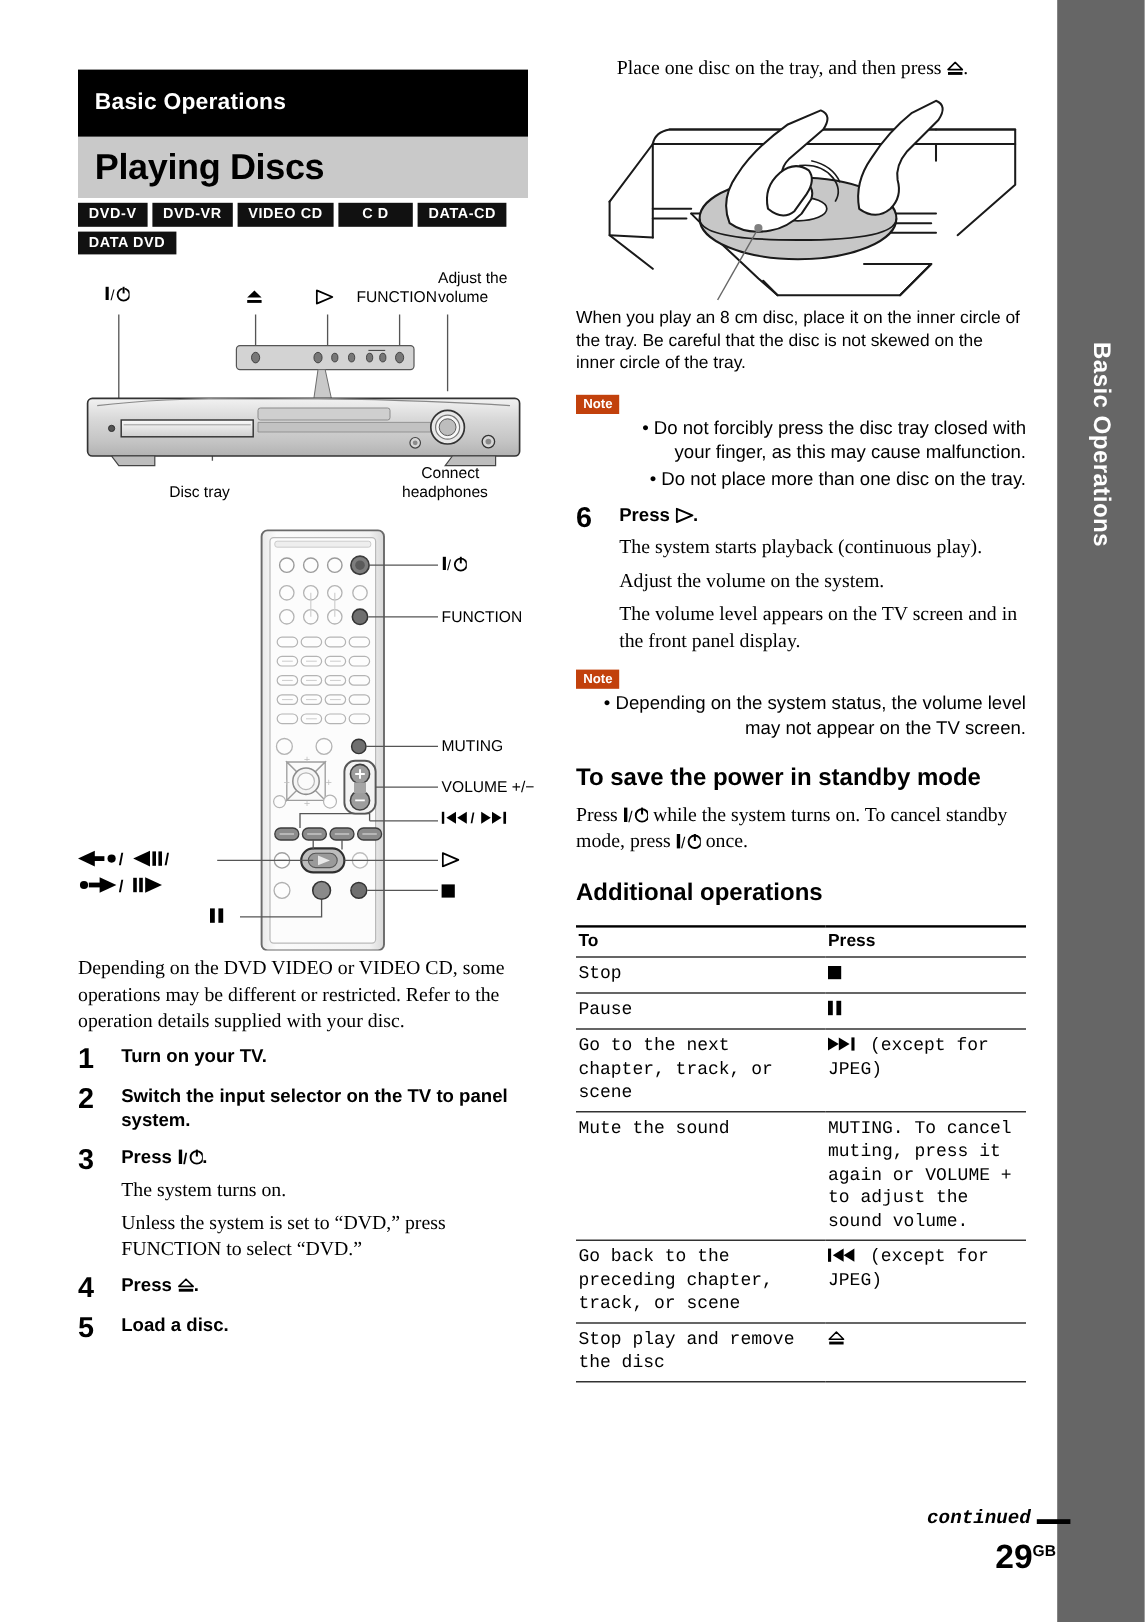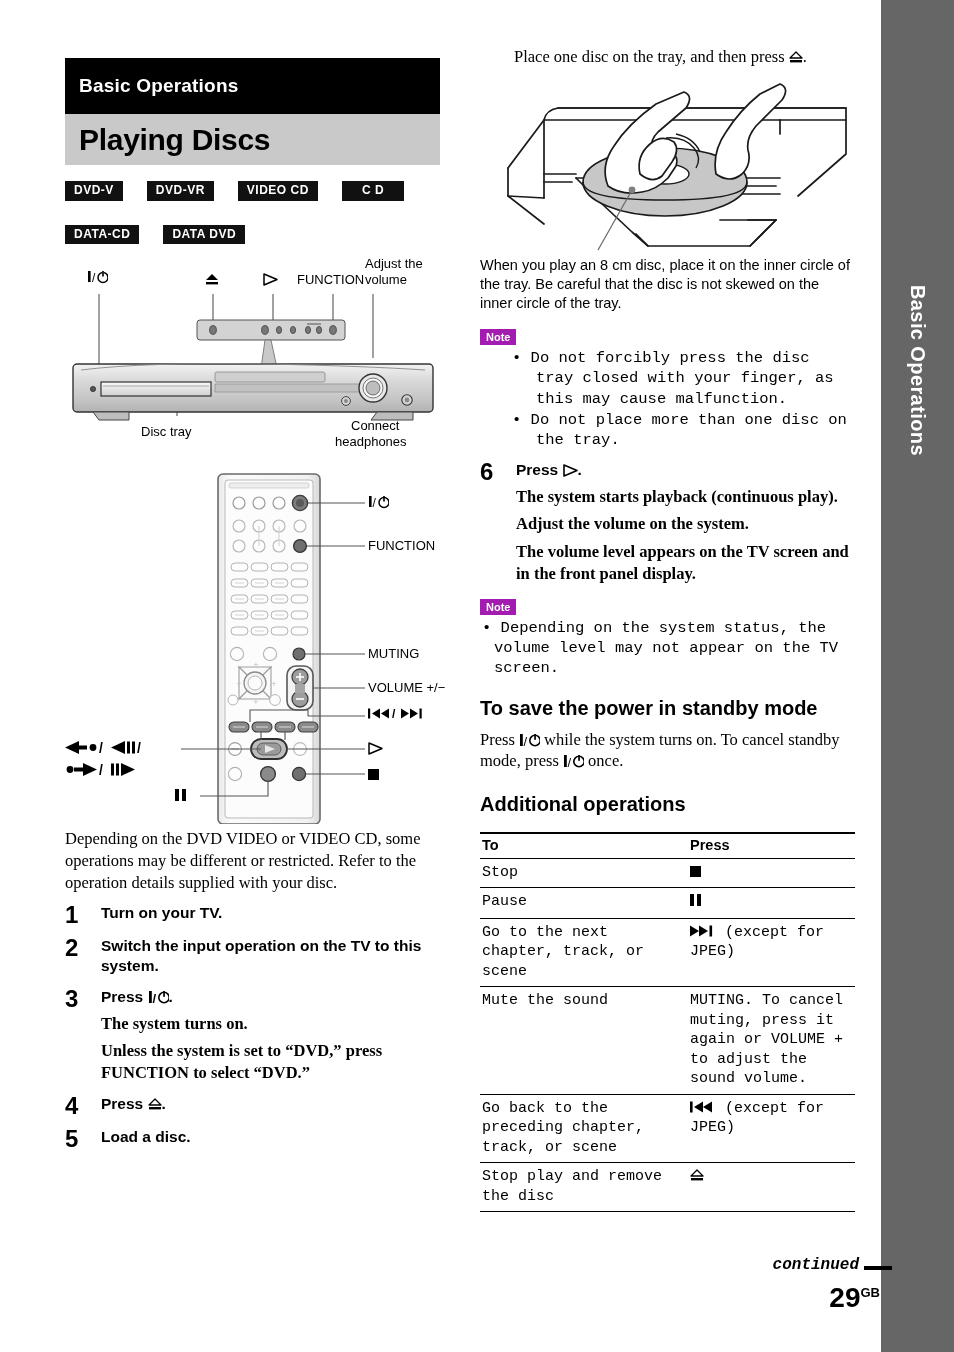--- a/index.html
+++ b/index.html
@@ -23,21 +23,21 @@
   .banner-black{background:#000;color:#fff;height:56px;width:375px;
         display:flex;align-items:center;padding-left:14px;box-sizing:border-box;}
   .banner-black span{font-family:"Liberation Sans",sans-serif;font-weight:bold;
         font-size:19px;letter-spacing:.2px;}
   .banner-gray{background:#c9c9c9;color:#000;height:51px;width:375px;
         display:flex;align-items:center;padding-left:14px;box-sizing:border-box;}
   .banner-gray span{font-family:"Liberation Sans",sans-serif;font-weight:bold;
         font-size:30px;letter-spacing:-.3px;}
 
   
-  .badges{margin-top:16px;display:flex;flex-wrap:wrap;gap:24px;width:360px;}
+  .badges{margin-top:4px;display:flex;flex-wrap:wrap;gap:4px;width:360px;}
   .badge{background:#111;color:#fff;font-family:"Liberation Sans",sans-serif;
         font-weight:bold;font-size:12px;letter-spacing:.5px;
         padding:3px 9px 4px 9px;display:inline-block;line-height:1.05;
         font-stretch:condensed;}
   .badge.w-cd{padding-left:20px;padding-right:20px;}
 
   
   .figure{position:relative;}
   .calloutTxt{font-family:"Liberation Sans",sans-serif;font-size:13px;
         line-height:1.18;color:#000;position:absolute;}
@@ -46,28 +46,28 @@
   .p{font-family:"Liberation Serif",serif;font-size:16.5px;line-height:1.32;
      margin:0 0 6px 0;}
   .steps{margin-top:10px;}
   .step{display:flex;margin-bottom:9px;}
   .step-num{font-family:"Liberation Sans",sans-serif;font-weight:bold;
      font-size:24px;line-height:1;width:36px;flex:0 0 36px;}
   .step-body{flex:1;}
   .step-title{font-family:"Liberation Sans",sans-serif;font-weight:bold;
      font-size:15.5px;line-height:1.27;margin-bottom:2px;}
   .step-sub{font-family:"Liberation Serif",serif;font-size:16.5px;
-     line-height:1.32;margin-top:6px;font-weight:bold;}
-
-  
-  .note-tag{display:inline-block;background:#a21caf;color:#fff;
+     line-height:1.32;margin-top:6px;}
+
+  
+  .note-tag{display:inline-block;background:#c2410c;color:#fff;
      font-family:"Liberation Sans",sans-serif;font-weight:bold;font-size:11px;
      padding:2px 6px 2px 6px;line-height:1.1;margin-bottom:3px;}
-  .note-li{font-family:Liberation Mono, monospace;font-size:15.5px;
-     line-height:1.3;padding-left:12px;text-indent:-10px;margin-bottom:1px;}
+  .note-li{font-family:Liberation Sans, sans-serif;font-size:15.5px;
+     line-height:1.3;padding-left:12px;text-indent:-10px;margin-bottom:1px;text-align:right;}
   .note-li.ind{padding-left:22px;text-indent:-20px;}
 
   
   .h2{font-family:"Liberation Sans",sans-serif;font-weight:bold;font-size:20px;
       line-height:1.22;margin:18px 0 8px 0;}
   .h2.tight{margin-top:20px;}
 
   
   table.ops{border-collapse:collapse;width:375px;margin-top:15px;}
   table.ops th{font-family:"Liberation Sans",sans-serif;font-weight:bold;
@@ -213,21 +213,21 @@
     <div class="calloutTxt" style="left:198px;top:14px;">
       <span class="playout">
         <svg width="15" height="13" viewBox="0 0 15 13">
           <polygon points="1,1 14,6.5 1,12" fill="none" stroke="#000" stroke-width="1.5" stroke-linejoin="round"></polygon>
         </svg>
       </span>
     </div>
     <div class="calloutTxt" style="left:232px;top:14px;">FUNCTION</div>
     <div class="calloutTxt" style="left:300px;top:-2px;">Adjust the</div>
     <div class="calloutTxt" style="left:300px;top:14px;">volume</div>
-    <div class="calloutTxt" style="left:76px;top:166px;">Disc tray</div>
+    <div class="calloutTxt" style="left:76px;top:176px;">Disc tray</div>
     <div class="calloutTxt" style="left:286px;top:160px;">Connect</div>
     <div class="calloutTxt" style="left:270px;top:176px;">headphones</div>
   </div>
 
   <div class="figure" style="height:360px;margin-top:6px;">
     <svg width="388" height="360" viewBox="0 0 388 360">
       <defs>
         <linearGradient id="remg" x1="0" y1="0" x2="1" y2="0">
           <stop offset="0" stop-color="#e9e9e9"></stop>
           <stop offset=".12" stop-color="#fbfbfb"></stop>
@@ -448,21 +448,21 @@
     <div class="step">
       <div class="step-num">1</div>
       <div class="step-body">
         <div class="step-title">Turn on your TV.</div>
       </div>
     </div>
 
     <div class="step">
       <div class="step-num">2</div>
       <div class="step-body">
-        <div class="step-title">Switch the input operation on the TV to this system.</div>
+        <div class="step-title">Switch the input selector on the TV to panel system.</div>
       </div>
     </div>
 
     <div class="step">
       <div class="step-num">3</div>
       <div class="step-body">
         <div class="step-title">
           <span>Press </span><span class="pwr"><svg width="21" height="14" viewBox="0 0 21 14">
                 <rect x="1" y="1" width="2.8" height="12" fill="#000"></rect>
                 <text x="4.5" y="13" font-family="Liberation Sans, sans-serif" font-size="13">/</text>

